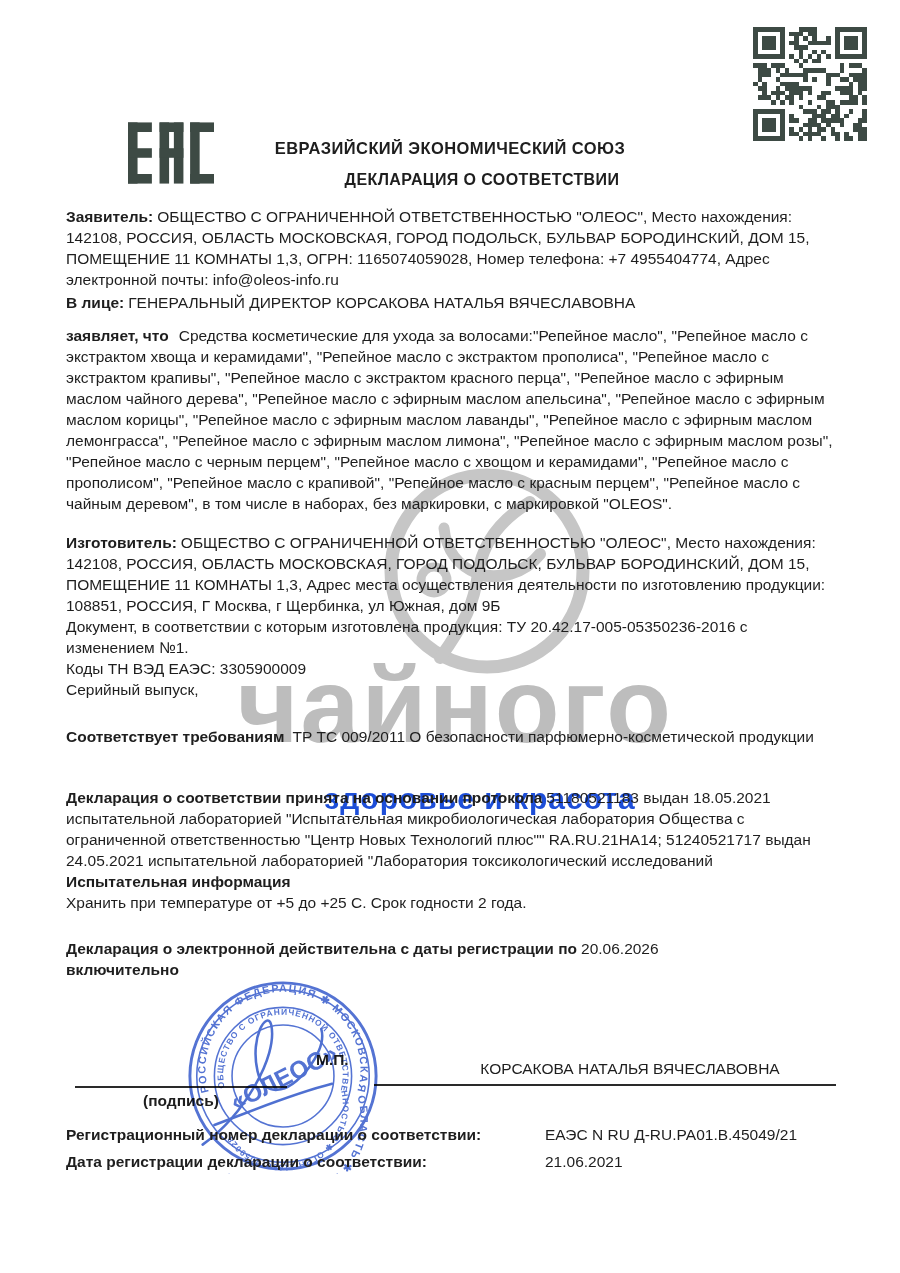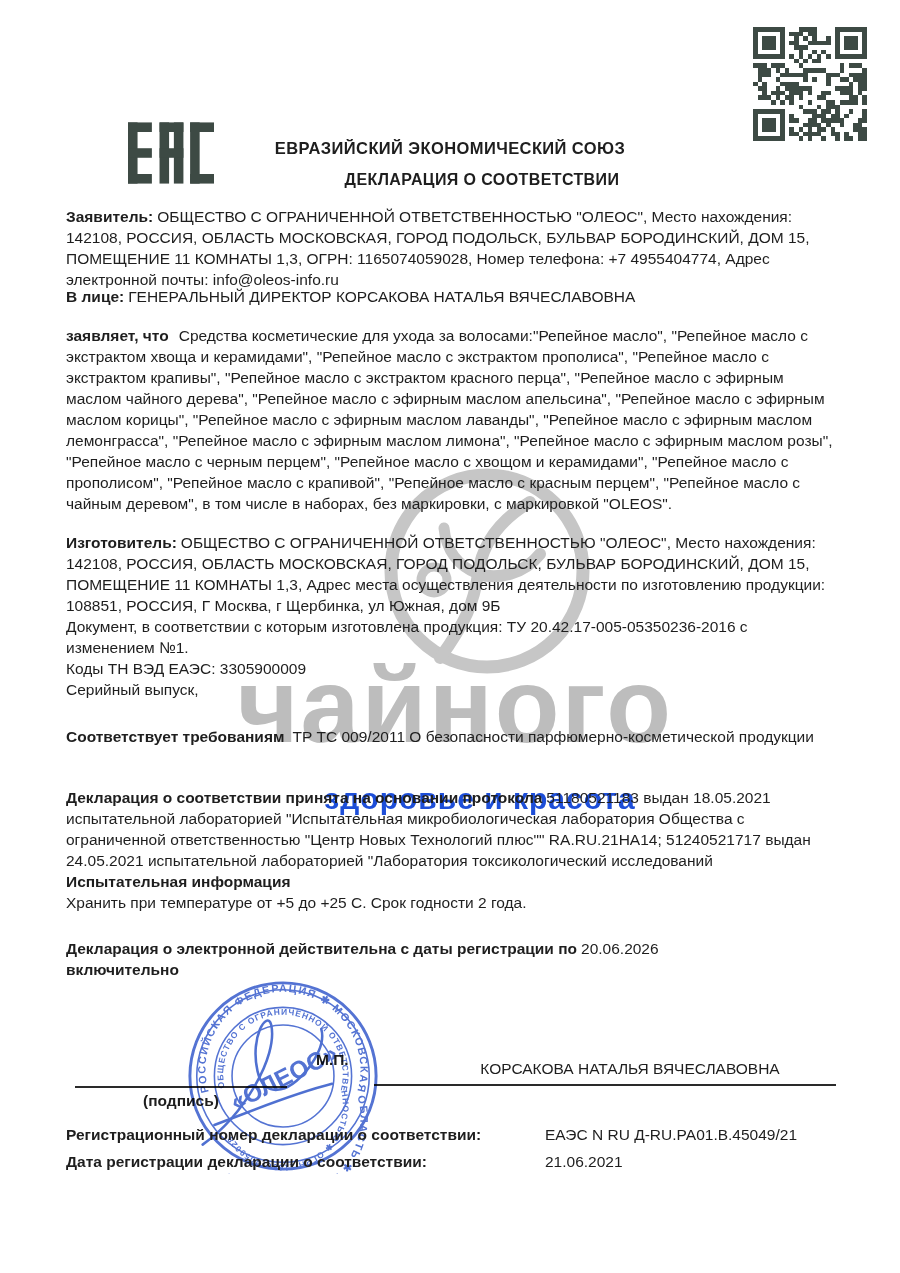--- a/index.html
+++ b/index.html
@@ -307,21 +307,21 @@
       </svg>
   </div>
 
   <div class="title title-union">ЕВРАЗИЙСКИЙ ЭКОНОМИЧЕСКИЙ СОЮЗ</div>
   <div class="title title-doc">ДЕКЛАРАЦИЯ О СООТВЕТСТВИИ</div>
 
   <div class="blk" style="top:206px">
     <b class="lbl">Заявитель:</b><span>ОБЩЕСТВО С ОГРАНИЧЕННОЙ ОТВЕТСТВЕННОСТЬЮ "ОЛЕОС", Место нахождения: 142108, РОССИЯ, ОБЛАСТЬ МОСКОВСКАЯ, ГОРОД ПОДОЛЬСК, БУЛЬВАР БОРОДИНСКИЙ, ДОМ 15, ПОМЕЩЕНИЕ 11 КОМНАТЫ 1,3, ОГРН: 1165074059028, Номер телефона: +7 4955404774, Адрес электронной почты: info@oleos-info.ru</span>
   </div>
 
-  <div class="blk" style="top:286px">
+  <div class="blk" style="top:292px">
     <b class="lbl">В лице:</b><span>ГЕНЕРАЛЬНЫЙ ДИРЕКТОР КОРСАКОВА НАТАЛЬЯ ВЯЧЕСЛАВОВНА</span>
   </div>
 
   <div class="blk" style="top:325px">
     <b class="lbl" style="margin-right:10px">заявляет, что</b><span>Средства косметические для ухода за волосами:"Репейное масло", "Репейное масло с экстрактом хвоща и керамидами", "Репейное масло с экстрактом прополиса", "Репейное масло с экстрактом крапивы", "Репейное масло с экстрактом красного перца",  "Репейное масло с эфирным маслом чайного дерева", "Репейное масло с эфирным маслом апельсина", "Репейное масло с эфирным маслом корицы", "Репейное масло с эфирным маслом лаванды", "Репейное масло с эфирным маслом лемонграсса",  "Репейное масло с эфирным маслом лимона",  "Репейное масло с эфирным маслом розы",  "Репейное масло с черным перцем", "Репейное масло с хвощом и керамидами", "Репейное масло с прополисом", "Репейное масло с крапивой", "Репейное масло с красным перцем", "Репейное масло с чайным деревом", в том числе в наборах, без маркировки, с маркировкой "OLEOS".</span>
   </div>
 
   <div class="blk" style="top:532px">
     <b class="lbl">Изготовитель:</b><span>ОБЩЕСТВО С ОГРАНИЧЕННОЙ ОТВЕТСТВЕННОСТЬЮ "ОЛЕОС", Место нахождения: 142108, РОССИЯ, ОБЛАСТЬ МОСКОВСКАЯ, ГОРОД ПОДОЛЬСК, БУЛЬВАР БОРОДИНСКИЙ, ДОМ 15, ПОМЕЩЕНИЕ 11 КОМНАТЫ 1,3, Адрес места осуществления деятельности по изготовлению продукции: 108851, РОССИЯ, Г Москва, г Щербинка, ул Южная, дом 9Б</span>
     <span class="own-line">Документ, в соответствии с которым изготовлена продукция: ТУ 20.42.17-005-05350236-2016 с изменением №1.</span>

